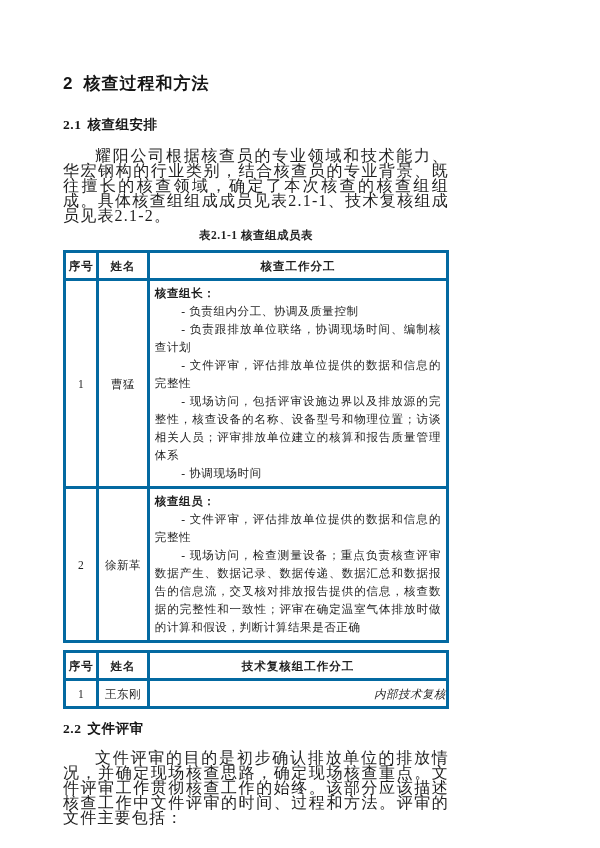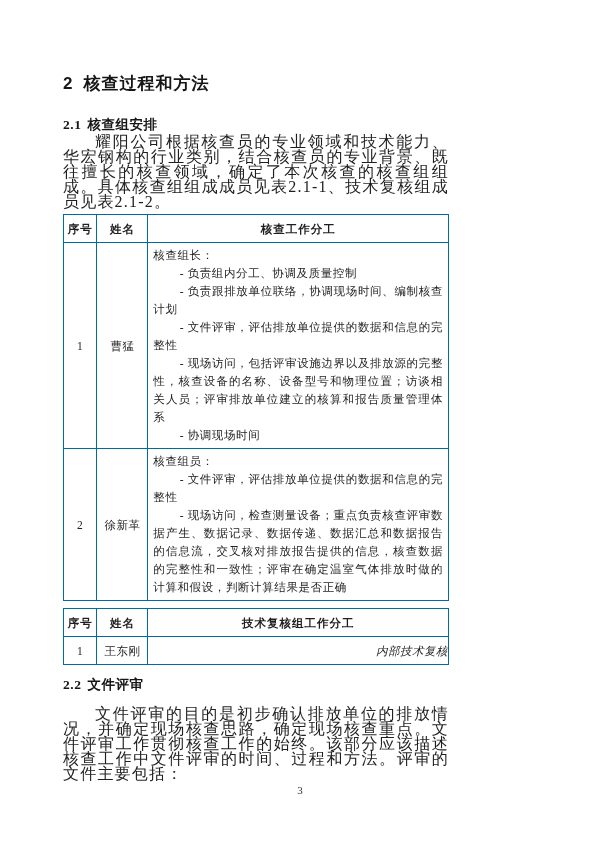--- a/index.html
+++ b/index.html
@@ -27,20 +27,21 @@
     font-size: 17px;
     letter-spacing: 1px;
     margin-bottom: 21px;
     color: #161616;
   }
   .h1 .num { margin-right: 10px; }
   .h2 {
     font-weight: bold;
     font-size: 13.5px;
     letter-spacing: 0.5px;
+    margin-bottom: 14px;
     color: #161616;
   }
   .h2 .num { margin-right: 6px; }
   .para {
     font-size: 16px;
     line-height: 15px;
     text-align: justify;
     text-indent: 2em;
     letter-spacing: 1.2px;
     margin-bottom: 5px;
@@ -53,21 +54,21 @@
     margin: 5px 0 7px 0;
   }
   table.members {
     width: 100%;
     border-collapse: collapse;
     font-size: 11.5px;
     line-height: 18px;
     margin-bottom: 7px;
   }
   table.members th, table.members td {
-    border: 1px solid #0369a1;
+    border: 3px solid #0369a1;
     vertical-align: middle;
   }
   table.members th {
     font-weight: bold;
     text-align: center;
     height: 28px;
     letter-spacing: 1px;
   }
   .col-no   { width: 8.7%; }
   .col-name { width: 13.2%; }
@@ -81,20 +82,21 @@
     text-align: justify;
   }
   td.c-duty-center {
     text-align: right;
     height: 28px;
     letter-spacing: 0.5px;
     font-style: italic;
   }
   .role-line {
     letter-spacing: 0.6px;
+    font-weight: bold;
   }
   .duty-line {
     text-indent: 2.3em;
     text-align: justify;
     letter-spacing: 0.6px;
   }
   .h2-bottom { margin-top: 11px; margin-bottom: 12px; }
   .page-number {
     position: absolute;
     left: 0; top: 784px;
@@ -113,20 +115,21 @@
     <div class="h1">
       <span class="num">2</span><span>核查过程和方法</span>
     </div>
 
     <div class="h2">
       <span class="num">2.1</span><span>核查组安排</span>
     </div>
 
     <div class="para">耀阳公司根据核查员的专业领域和技术能力、华宏钢构的行业类别，结合核查员的专业背景、既往擅长的核查领域，确定了本次核查的核查组组成。具体核查组组成成员见表2.1-1、技术复核组成员见表2.1-2。</div>
 
+    <div class="table-title">表2.1-1 核查组成员表</div>
 
     <table class="members">
       <colgroup>
           <col class="col-no">
           <col class="col-name">
           <col class="col-duty">
         </colgroup>
       <tbody>
           <tr>
         <th>序号</th>

